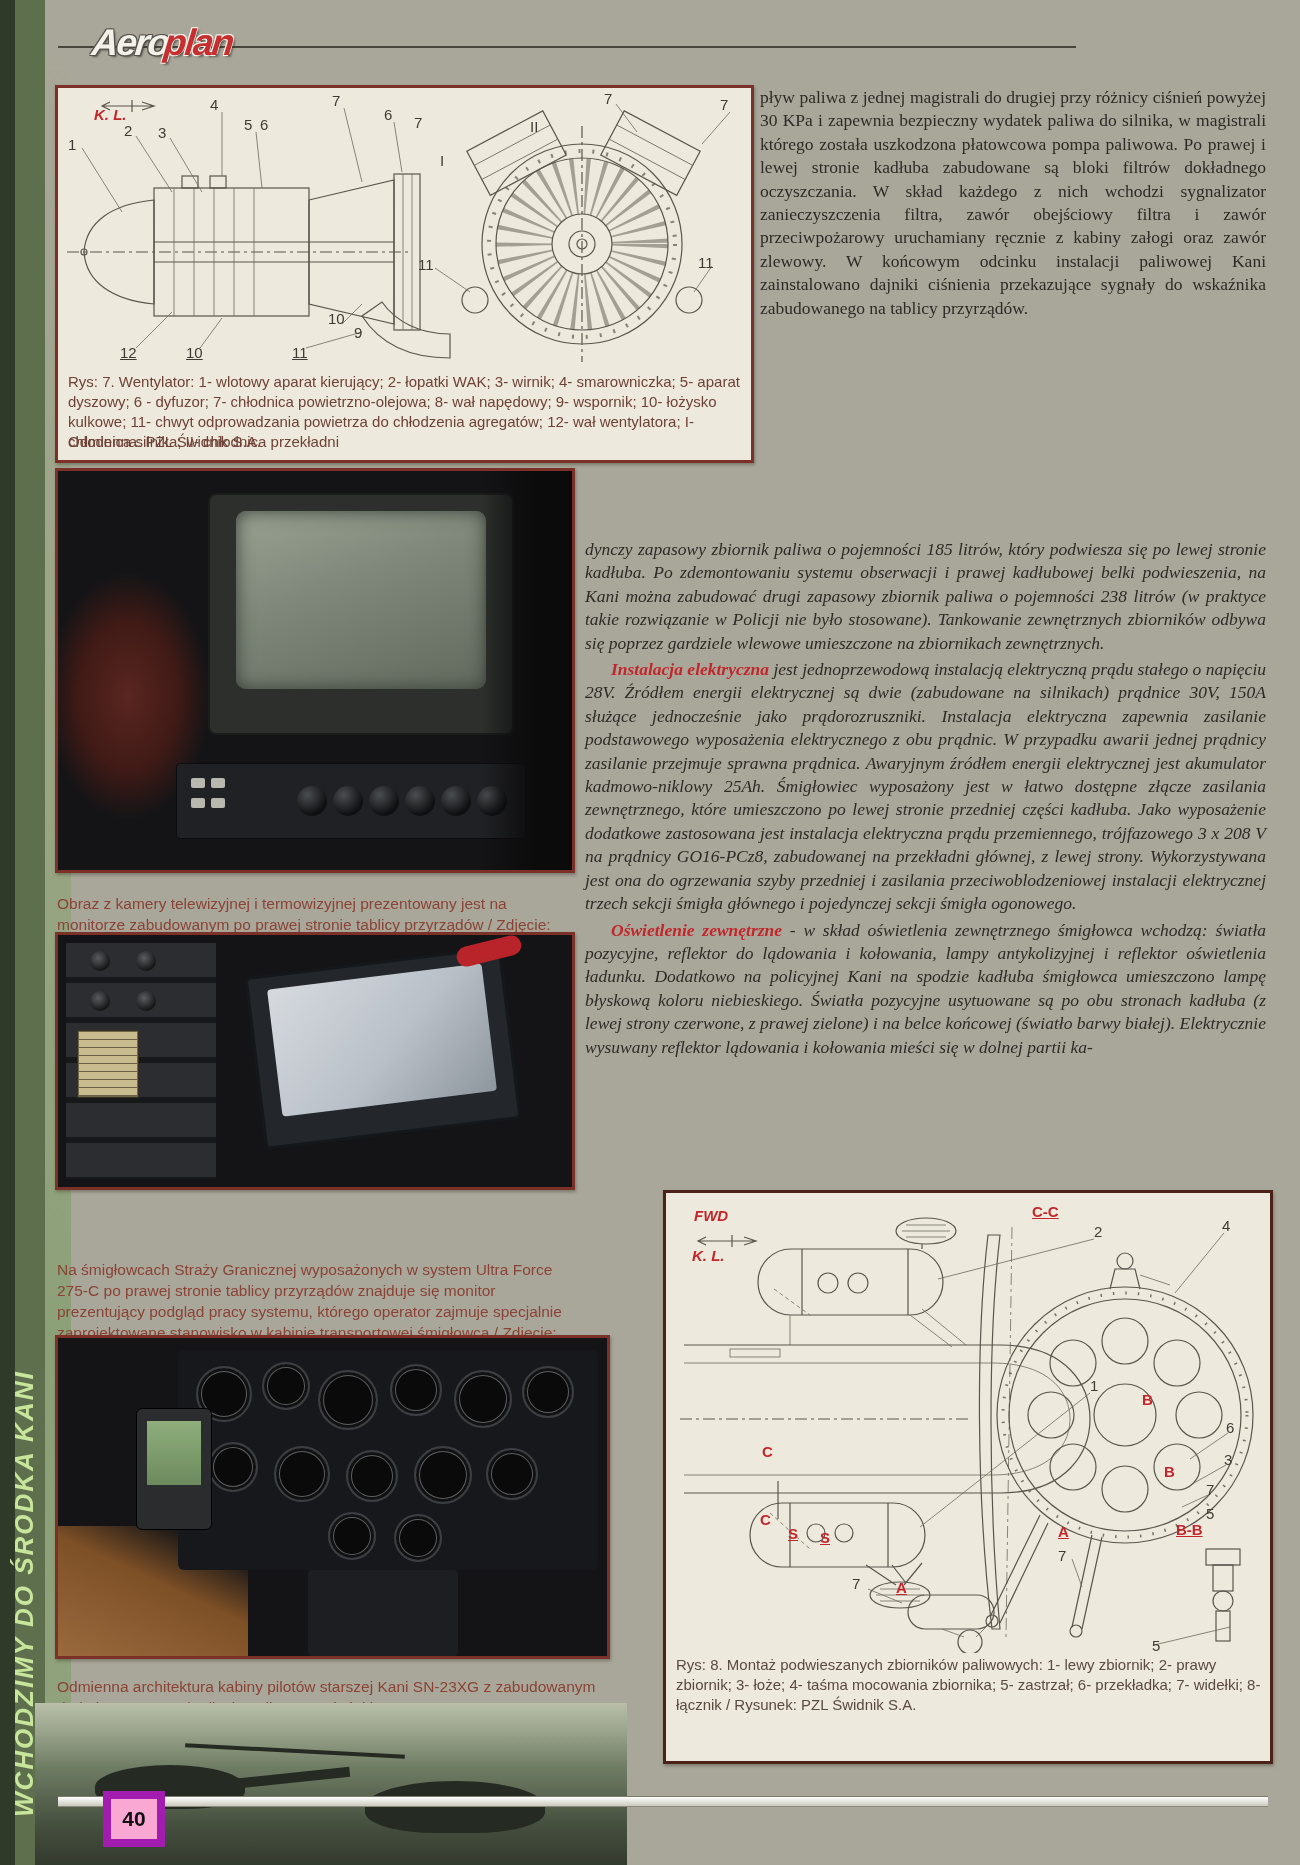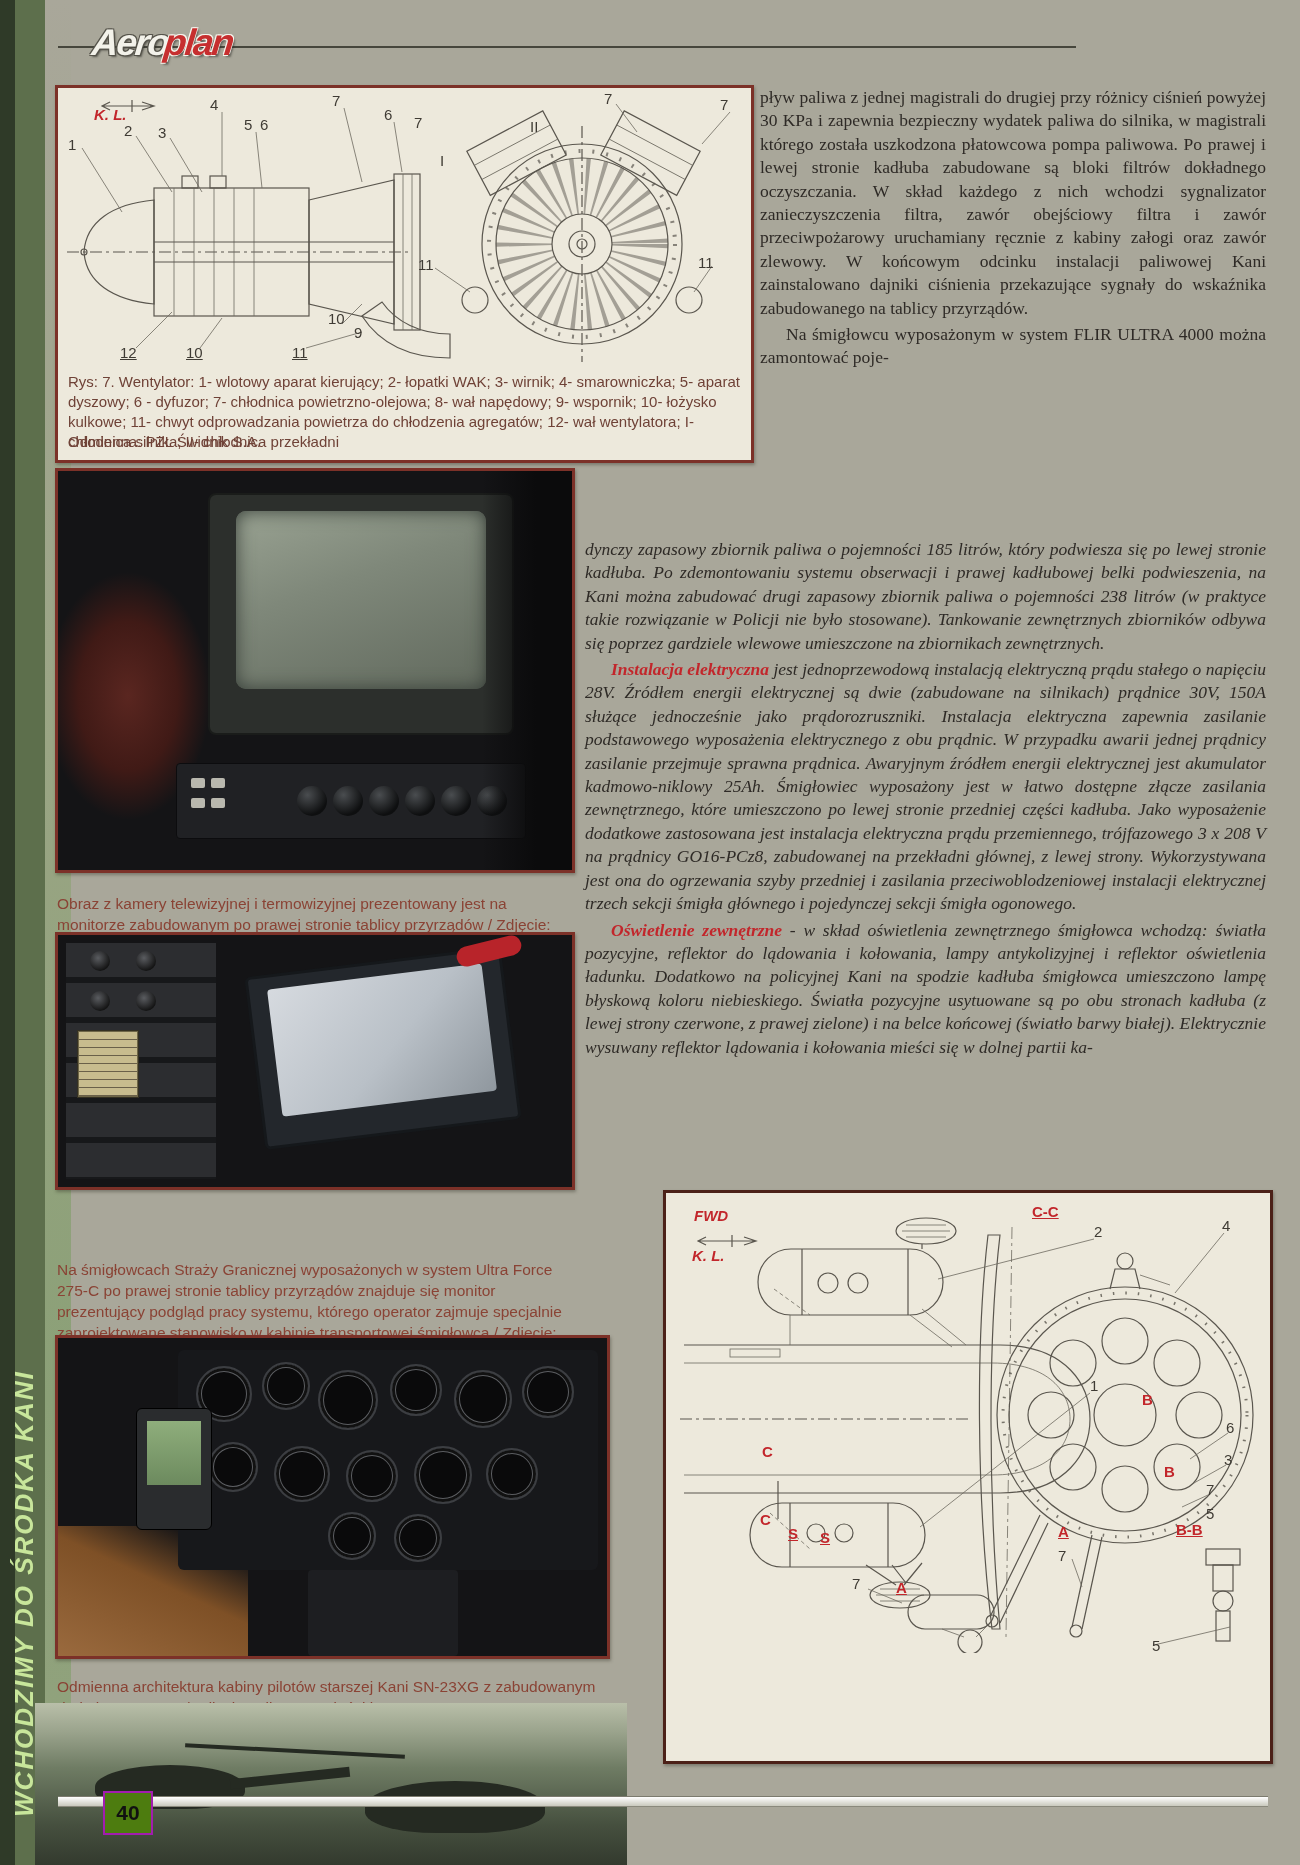--- a/index.html
+++ b/index.html
@@ -91,22 +91,22 @@
   .p3-gps-scr{position:absolute;left:10px;top:12px;width:54px;height:64px;background:linear-gradient(#8fae7c,#6c8a5e);}
   .p3-console{position:absolute;left:250px;top:232px;width:150px;height:86px;background:#1d1e21;border-radius:4px;}
   
   .bottom-photo{position:absolute;left:35px;top:1703px;width:592px;height:162px;
      background:linear-gradient(to bottom,#b9bfa9 0%,#9aa38c 18%,#6f7c64 40%,#46503f 75%,#333a2e 100%);}
   .heli{position:absolute;background:#252a22;border-radius:50% 50% 40% 40%;}
   .heli-boom{position:absolute;background:#252a22;}
   
   .white-bar{position:absolute;left:58px;top:1796px;width:1210px;height:9px;
      background:linear-gradient(#ffffff,#c9c9bd);border-top:1px solid #7c7b6e;border-bottom:1px solid #8a897c;z-index:5;}
-  .page-num{position:absolute;left:103px;top:1791px;width:46px;height:40px;background:#4d7c0f;
-     border:2px solid #a21caf;z-index:6;display:flex;align-items:center;justify-content:center;
+  .page-num{position:absolute;left:103px;top:1791px;width:46px;height:40px;background:#f9a8d4;
+     border:8px solid #a21caf;z-index:6;display:flex;align-items:center;justify-content:center;
      font:700 21px "Liberation Sans",sans-serif;color:#111;}
 </style>
 </head>
 <body>
 
 <div class="page">
 
   <div class="band-dark"></div>
   <div class="band-green"></div>
   <div class="band-light"></div>
@@ -199,21 +199,20 @@
         <span class="dlabel ul" style="left: 62px; top: 256px;">12</span>
         <span class="dlabel ul" style="left: 128px; top: 256px;">10</span>
         <span class="dlabel ul" style="left: 234px; top: 256px;">11</span>
       </div>
     <div class="figcap">Rys: 7. Wentylator: 1- wlotowy aparat kierujący; 2- łopatki WAK; 3- wirnik; 4- smarowniczka; 5- aparat dyszowy; 6 - dyfuzor; 7- chłodnica powietrzno-olejowa; 8- wał napędowy; 9- wspornik; 10- łożysko kulkowe; 11- chwyt odprowadzania powietrza do chłodzenia agregatów; 12- wał wentylatora; I- chłodnica silnika; II- chłodnica przekładni</div>
     <div class="figcredit">Odmienna: PZL Świdnik S.A.</div>
   </div>
 
   <div class="col col-narrow">
     <p>pływ paliwa z jednej magistrali do drugiej przy różnicy ciśnień powyżej 30 KPa i zapewnia bezpieczny wydatek paliwa do silnika, w magistrali którego została uszkodzona płatowcowa pompa paliwowa. Po prawej i lewej stronie kadłuba zabudowane są bloki filtrów dokładnego oczyszczania. W skład każdego z nich wchodzi sygnalizator zanieczyszczenia filtra, zawór obejściowy filtra i zawór przeciwpożarowy uruchamiany ręcznie z kabiny załogi oraz zawór zlewowy. W końcowym odcinku instalacji paliwowej Kani zainstalowano dajniki ciśnienia przekazujące sygnały do wskaźnika zabudowanego na tablicy przyrządów.</p>
-    <p class="ind">Na śmigłowcu wyposażonym w system FLIR ULTRA 4000 można zamontować poje-</p>
   </div>
 
   <div class="col col-wide">
     <p><span>dynczy zapasowy zbiornik paliwa o pojemności 185 litrów, który podwiesza się po lewej stronie kadłuba. Po zdemontowaniu systemu obserwacji i prawej kadłubowej belki podwieszenia, na Kani można zabudować drugi zapasowy zbiornik paliwa o pojemności 238 litrów (w praktyce takie rozwiązanie w Policji nie było stosowane). Tankowanie zewnętrznych zbiorników odbywa się poprzez gardziele wlewowe umieszczone na zbiornikach zewnętrznych.</span></p>
     <p class="ind"><span class="lead">Instalacja elektryczna</span><span> jest jednoprzewodową instalacją elektryczną prądu stałego o napięciu 28V. Źródłem energii elektrycznej są dwie (zabudowane na silnikach) prądnice 30V, 150A służące jednocześnie jako prądorozruszniki. Instalacja elektryczna zapewnia zasilanie podstawowego wyposażenia elektrycznego z obu prądnic. W przypadku awarii jednej prądnicy zasilanie przejmuje sprawna prądnica. Awaryjnym źródłem energii elektrycznej jest akumulator kadmowo-niklowy 25Ah. Śmigłowiec wyposażony jest w łatwo dostępne złącze zasilania zewnętrznego, które umieszczono po lewej stronie przedniej części kadłuba. Jako wyposażenie dodatkowe zastosowana jest instalacja elektryczna prądu przemiennego, trójfazowego 3 x 208 V na prądnicy GO16-PCz8, zabudowanej na przekładni głównej, z lewej strony. Wykorzystywana jest ona do ogrzewania szyby przedniej i zasilania przeciwoblodzeniowej instalacji elektrycznej trzech sekcji śmigła głównego i pojedynczej sekcji śmigła ogonowego.</span></p>
     <p class="ind"><span class="lead">Oświetlenie zewnętrzne</span><span> - w skład oświetlenia zewnętrznego śmigłowca wchodzą: światła pozycyjne, reflektor do lądowania i kołowania, lampy antykolizyjnej i reflektor oświetlenia ładunku. Dodatkowo na policyjnej Kani na spodzie kadłuba śmigłowca umieszczono lampę błyskową koloru niebieskiego. Światła pozycyjne usytuowane są po obu stronach kadłuba (z lewej strony czerwone, z prawej zielone) i na belce końcowej (światło barwy białej). Elektrycznie wysuwany reflektor lądowania i kołowania mieści się w dolnej partii ka-</span></p>
   </div>
 
   <div class="photo photo1">
     <div class="p1-glow"></div>
@@ -382,20 +381,21 @@
         <span class="dlabel red ul" style="left: 392px; top: 330px;">A</span>
         <span class="dlabel " style="left: 392px; top: 354px;">7</span>
         <span class="dlabel " style="left: 186px; top: 382px;">7</span>
         <span class="dlabel red ul" style="left: 230px; top: 386px;">A</span>
         <span class="dlabel red " style="left: 96px; top: 250px;">C</span>
         <span class="dlabel red " style="left: 94px; top: 318px;">C</span>
         <span class="dlabel red ul" style="left: 122px; top: 332px;">S</span>
         <span class="dlabel red ul" style="left: 154px; top: 336px;">S</span>
         <span class="dlabel " style="left: 486px; top: 444px;">5</span>
       </div>
+    <div class="figcap">Rys: 8. Montaż podwieszanych zbiorników paliwowych: 1- lewy zbiornik; 2- prawy zbiornik; 3- łoże; 4- taśma mocowania zbiornika; 5- zastrzał; 6- przekładka; 7- widełki; 8- łącznik / Rysunek: PZL Świdnik S.A.</div>
   </div>
 
   <div class="white-bar"></div>
   <div class="page-num">40</div>
 
   <div class="vertical-title">WCHODZIMY DO ŚRODKA KANI</div>
 
 </div>
 
 </body></html>

